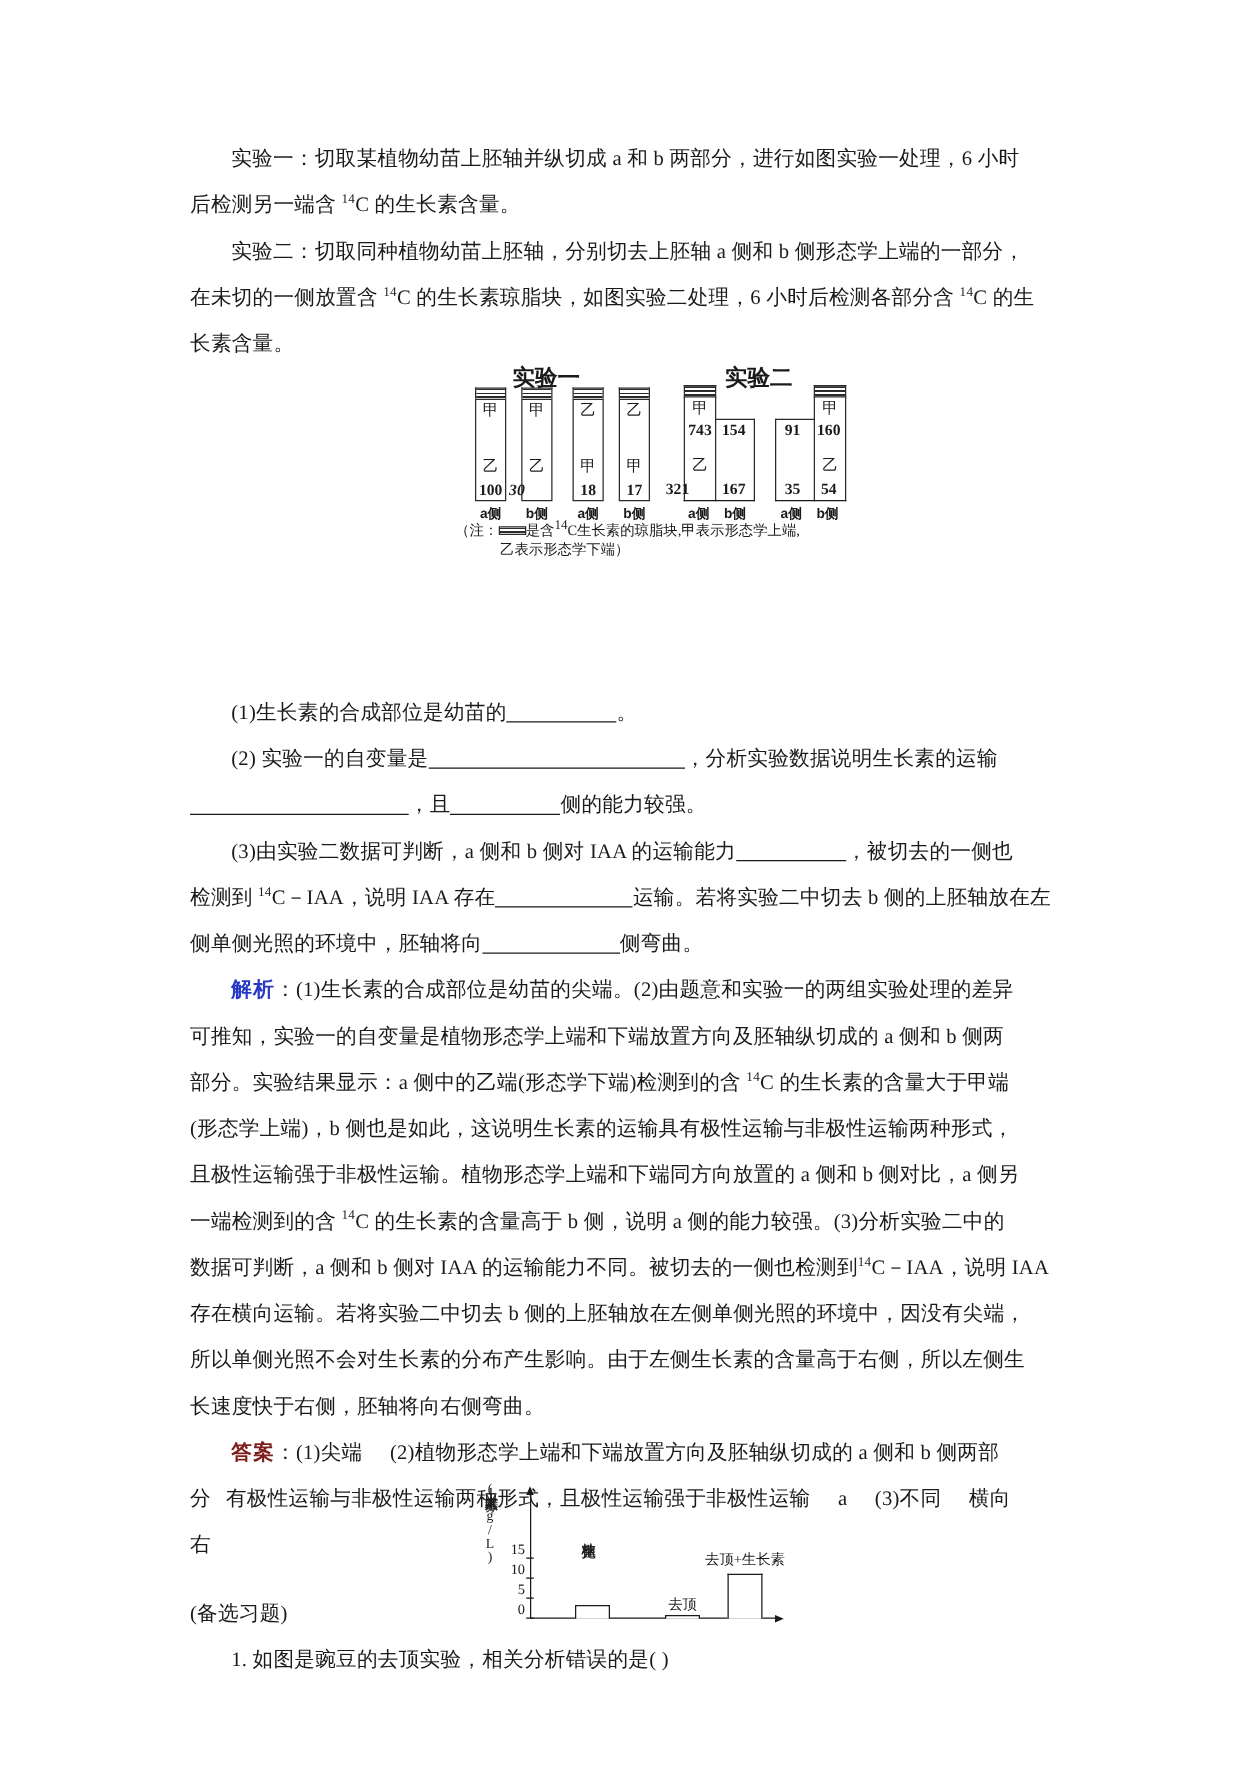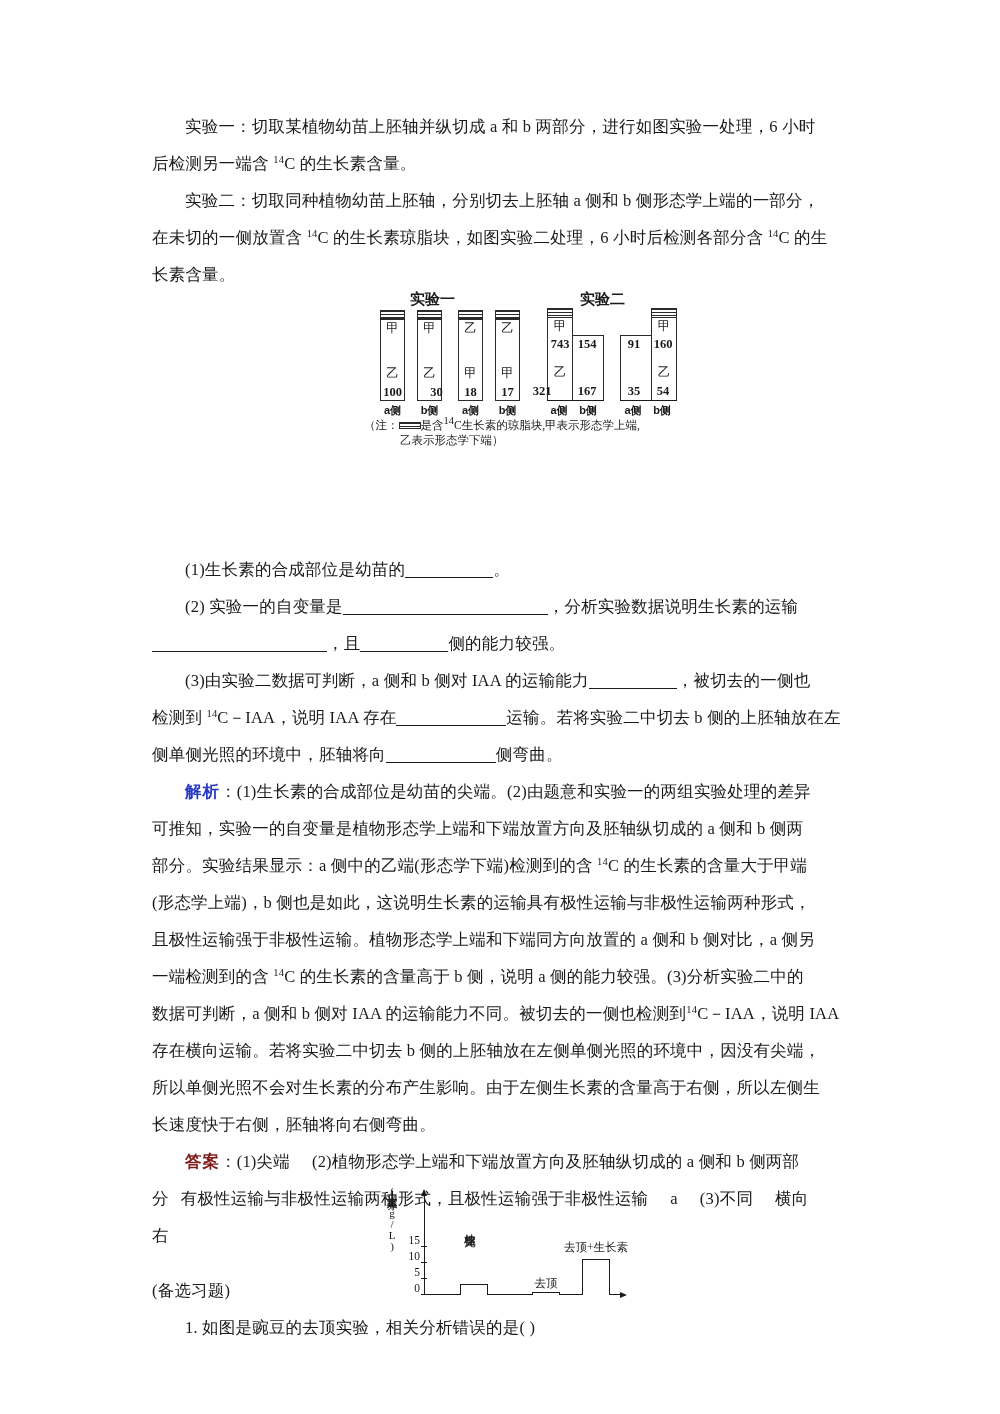--- a/index.html
+++ b/index.html
@@ -59,21 +59,21 @@
   
   .fig1 {
     position: absolute;
     left: 0;
     top: 182px;
     width: 700px;
     height: 155px;
   }
   .fig1-title {
     position: absolute;
-    font-size: 15px;
+    font-size: 18px;
     font-weight: bold;
     font-family: Liberation Sans, sans-serif;
   }
   .tube {
     position: absolute;
     box-sizing: border-box;
     border: 1.2px solid #2b2b2b;
     background: #fff;
   }
   .agar {
@@ -227,21 +227,21 @@
       <div class="tube" style="left:228px; top:29px;  width:25px; height:82px;"></div>
       <div class="t-lab" style="left:228px; top:30px;  width:25px;">甲</div>
       <div class="t-lab" style="left:228px; top:75px;  width:25px;">乙</div>
       <div class="t-num" style="left:226px; top:95px;  width:29px;">100</div>
       <div class="t-side" style="left:226px; top:113px; width:29px;">a侧</div>
 
       <div class="agar" style="left:265px; top:20px;  width:25px; height:9px;"></div>
       <div class="tube" style="left:265px; top:29px;  width:25px; height:82px;"></div>
       <div class="t-lab" style="left:265px; top:30px;  width:25px;">甲</div>
       <div class="t-lab" style="left:265px; top:75px;  width:25px;">乙</div>
-      <div class="t-num" style="left:270px; top:95px;  width:29px;">30</div>
+      <div class="t-num" style="left:247px; top:95px;  width:29px;font-style:italic;">30</div>
       <div class="t-side" style="left:263px; top:113px; width:29px;">b侧</div>
 
       <div class="agar" style="left:306px; top:20px;  width:25px; height:9px;"></div>
       <div class="tube" style="left:306px; top:29px;  width:25px; height:82px;"></div>
       <div class="t-lab" style="left:306px; top:30px;  width:25px;">乙</div>
       <div class="t-lab" style="left:306px; top:75px;  width:25px;">甲</div>
       <div class="t-num" style="left:304px; top:95px;  width:29px;">18</div>
       <div class="t-side" style="left:304px; top:113px; width:29px;">a侧</div>
 
       <div class="agar" style="left:343px; top:20px;  width:25px; height:9px;"></div>

